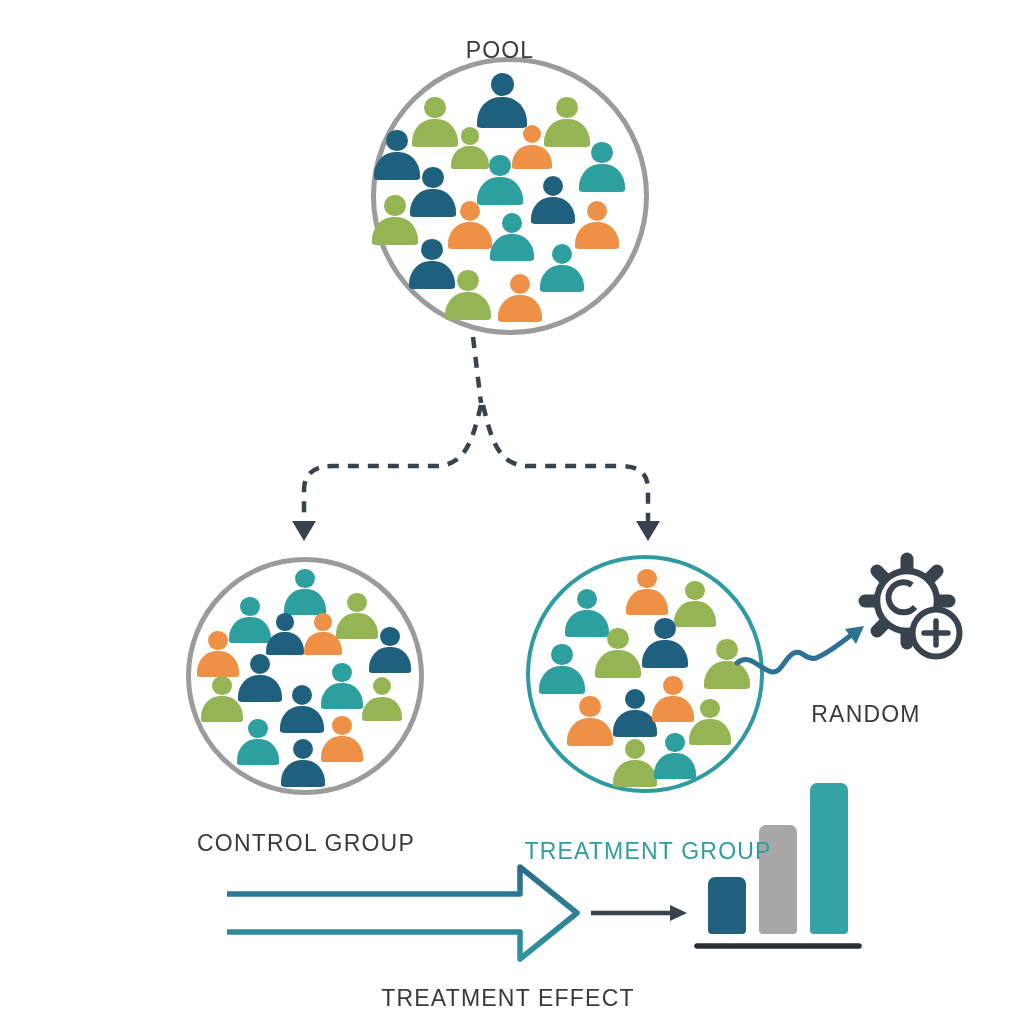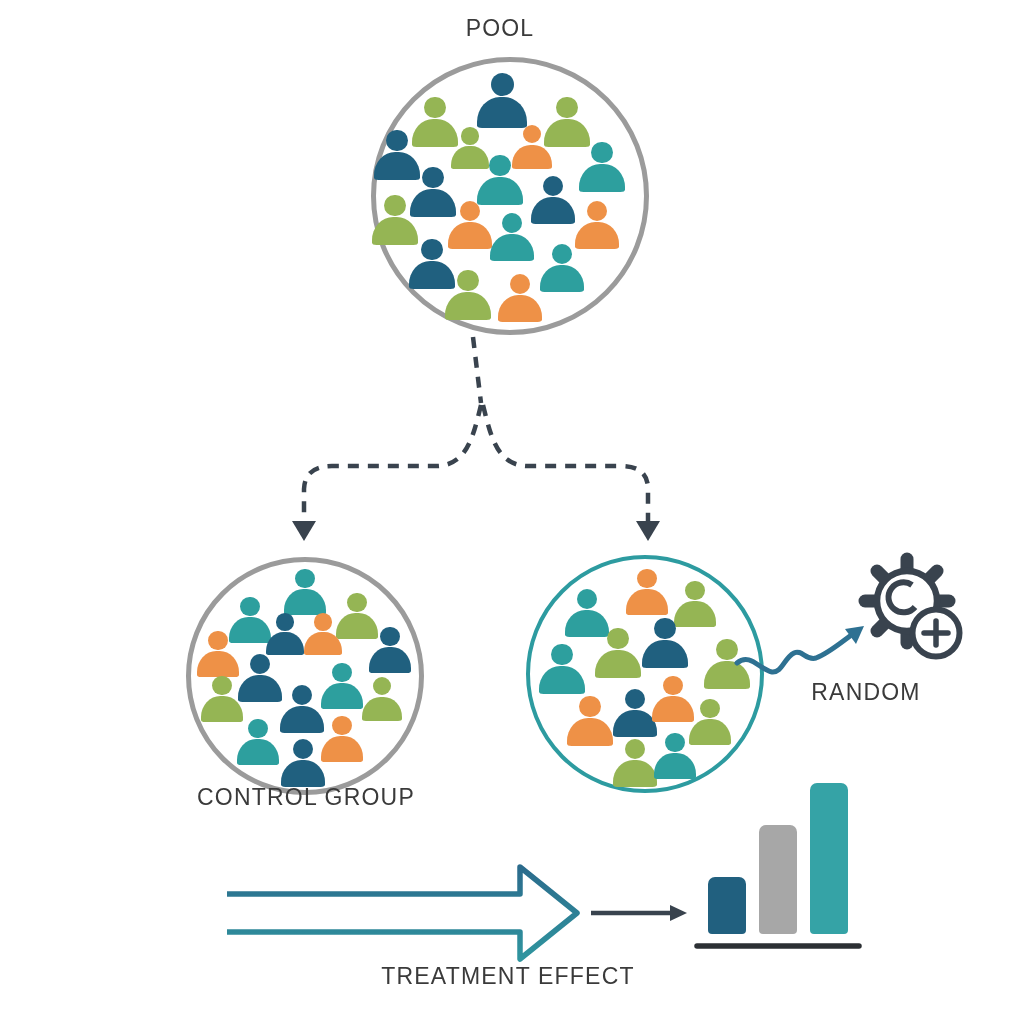--- a/index.html
+++ b/index.html
@@ -3,21 +3,21 @@
 <meta charset="utf-8">
 <style>
   html,body{margin:0;padding:0;background:#ffffff;}
   .canvas{
     position:relative;width:1024px;height:1024px;overflow:hidden;background:#ffffff;
     font-family:"Liberation Sans", sans-serif;
   }
   .lbl{
     position:absolute;transform:translateX(-50%);
     font-size:23px;letter-spacing:1.2px;font-weight:400;
-    color:var(--text_color);white-space:nowrap;
+    color:var(--text_color);white-space:nowrap;margin-top:22px;
   }
   .lbl.teal{color:var(--treatment_text);}
   .circle{
     position:absolute;border-radius:50%;background:#ffffff;box-sizing:border-box;
   }
   .circle.gray{border:5px solid var(--circle_gray);}
   .circle.tealb{border:4px solid var(--circle_teal);}
   .person{position:absolute;display:flex;flex-direction:column;align-items:center;}
   .person .head{width:46%;aspect-ratio:1/1;border-radius:50%;background:currentColor;}
   .person .body{width:100%;flex:1;margin-top:3%;background:currentColor;
@@ -281,17 +281,18 @@
     <line x1="697" y1="946" x2="859" y2="946" style="stroke:var(--baseline)" stroke-width="5.5" stroke-linecap="round"></line>
   </svg>
 
   <div class="layer" id="bars-layer">
       <div class="bar" style="left: 708px; top: 877px; width: 38px; height: 57px; background: rgb(33, 96, 127);"></div>
       <div class="bar" style="left: 759px; top: 825px; width: 38px; height: 109px; background: rgb(167, 167, 167);"></div>
       <div class="bar" style="left: 810px; top: 783px; width: 38px; height: 151px; background: rgb(53, 163, 166);"></div>
     </div>
 
   <div class="lbl" style="left:500px;top:15px;">POOL</div>
-  <div class="lbl" style="left:306px;top:784px;">CONTROL GROUP</div>
+  <div class="lbl" style="left:306px;top:808px;">CONTROL GROUP</div>
+  <div class="lbl teal" style="left:648px;top:816px;">TREATMENT GROUP</div>
   <div class="lbl" style="left:866px;top:679px;">RANDOM</div>
   <div class="lbl" style="left:508px;top:963px;">TREATMENT EFFECT</div>
 
 </div>
 
 </body></html>

